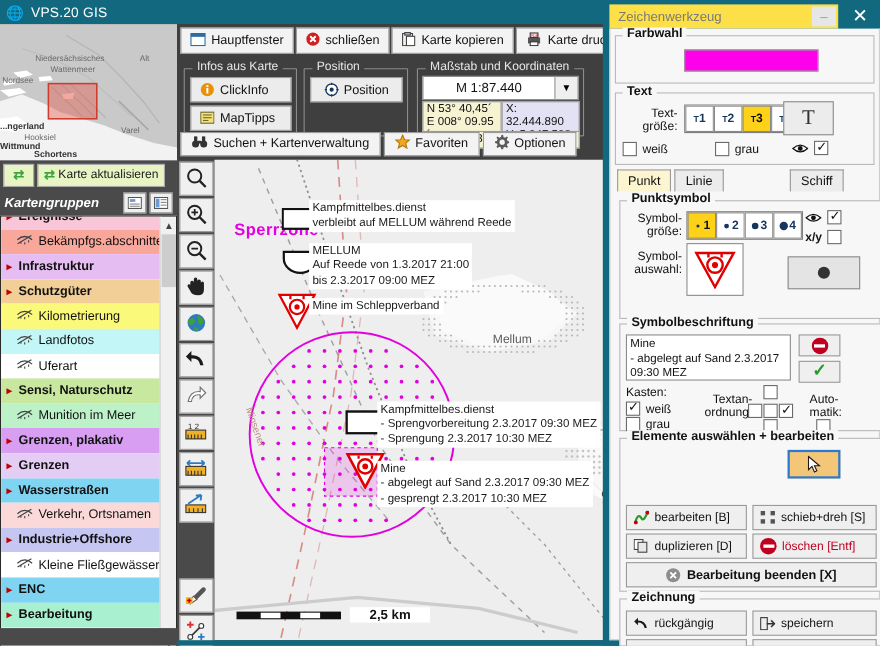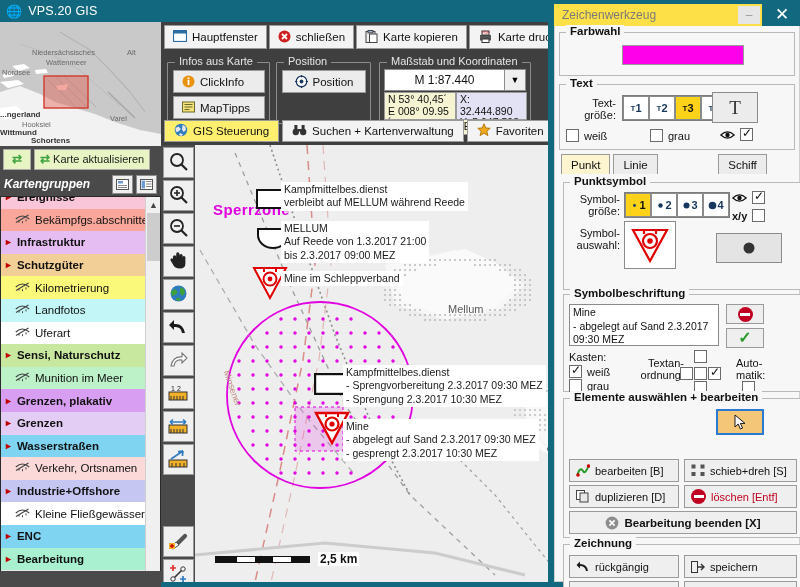--- a/index.html
+++ b/index.html
@@ -152,21 +152,21 @@
     position:absolute; background:#fff; font-size:10.5px; color:#1a1a1a;
     line-height:13.3px; padding:1px 3px; white-space:nowrap;
   }
   #sperrzone{
     position:absolute; color:#e000e0; font-size:15px; font-weight:bold;
     letter-spacing:.4px;
   }
   #scalebar{ position:absolute; left:20px; bottom:16px; display:flex; align-items:center; gap:8px;}
   #scalebar .bar{ width:95px; height:7px; background:#111; position:relative;}
   #scalebar .bar i{ position:absolute; top:1px; height:5px; background:#fff;}
-  #scalebar .txt{ font-size:12px; font-weight:bold; color:#111; background:#fff; padding:0 2px;}
+  #scalebar .txt{ font-size:12px; font-weight:bold; color:#111; background:#fff; padding:0 18px;}
 
   #botstrip{
     position:absolute; left:161px; top:582px; width:639px; height:5px; background:#12697f;
   }
   #leftbotstrip{ position:absolute; left:0; top:571px; width:161px; height:16px; background:#4a4a4a;}
 
   
   #dialog{
     position:absolute; left:548px; top:0; width:252px; height:587px;
     background:#12697f;
@@ -1172,27 +1172,20 @@
       </div>
       <div class="coordbox cb-blue" style="width:71px;">
         <div>X: 32.444.890</div>
         <div>Y: 5.947.598</div>
       </div>
     </div>
     <div class="coordbox cb-yellow" style="position:absolute;left:4px;top:56px;width:143px;">UTMRef: 32U ME 448 475</div>
   </div>
 
   <div id="tabrow">
-      <div class="tbtn act">
-        <span><svg width="14" height="14" viewBox="0 0 14 14">
-            <circle cx="7" cy="7" r="6.2" fill="#2f7bbf"></circle>
-            <path d="M1.5,5 L4.5,3.5 L7,6 L4.5,8.5 L2,9 Z M8.5,2 L11.5,3.5 L12,7 L9.5,9 L8,6.5 Z M6,10 L9,11.5 L7.5,13 L5,12 Z" fill="#e8e8e8"></path>
-          </svg></span>
-        <span>GIS Steuerung</span>
-      </div>
       <div class="tbtn">
         <span><svg width="15" height="12" viewBox="0 0 15 12">
             <circle cx="3.8" cy="8" r="3.2" fill="#333"></circle>
             <circle cx="11.2" cy="8" r="3.2" fill="#333"></circle>
             <rect x="2.4" y="1" width="3" height="5" fill="#333"></rect>
             <rect x="9.6" y="1" width="3" height="5" fill="#333"></rect>
             <rect x="6" y="5" width="3" height="2.5" fill="#333"></rect>
           </svg></span>
         <span>Suchen + Kartenverwaltung</span>
       </div>

